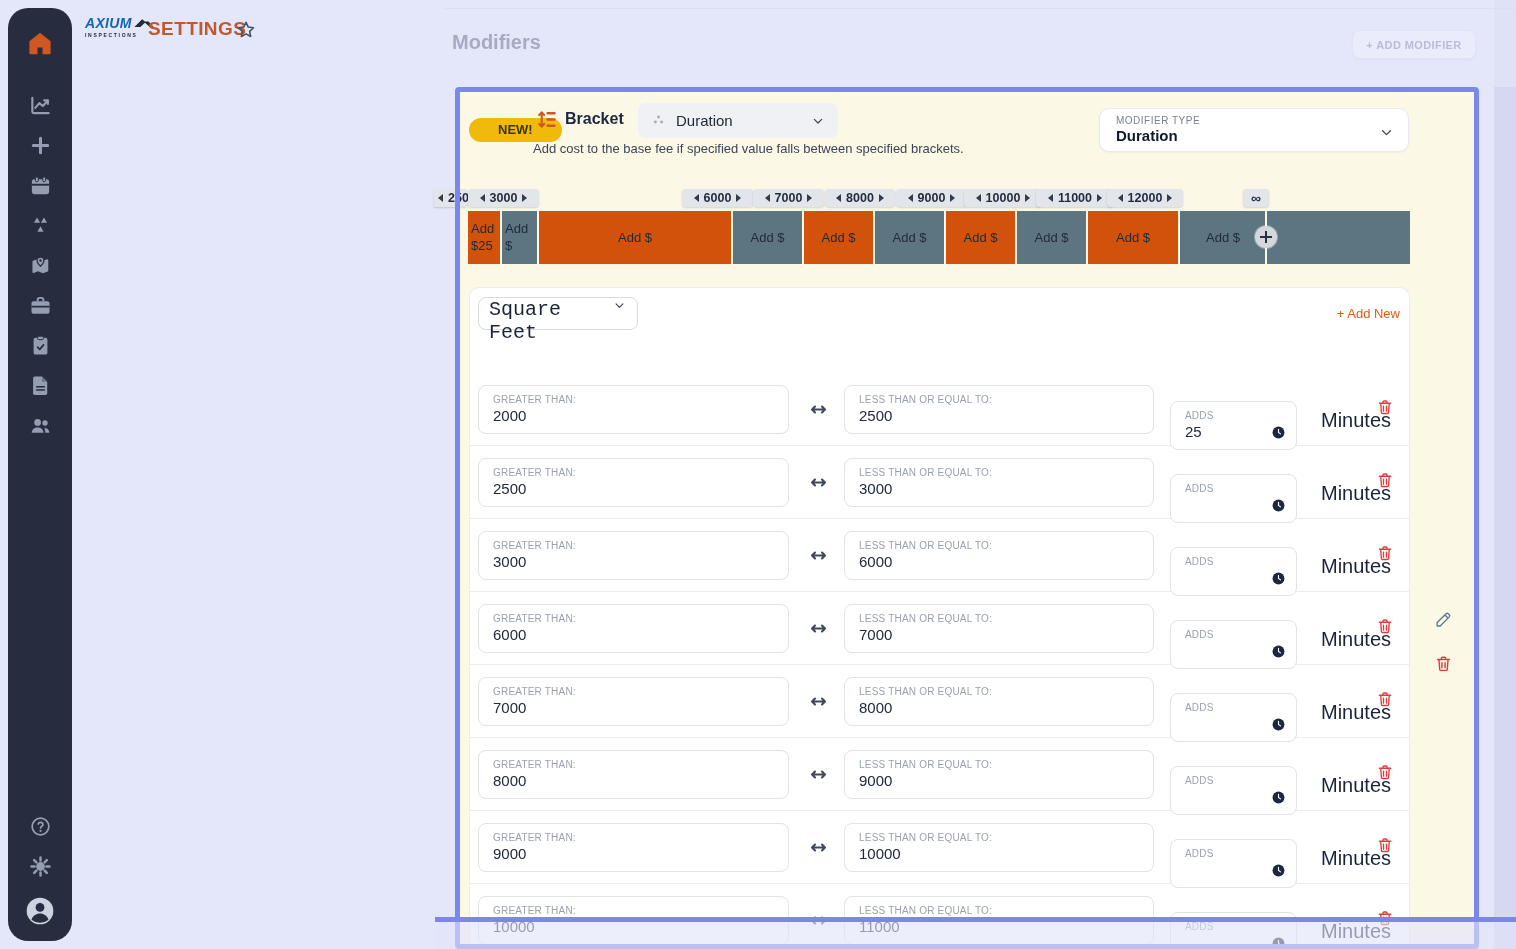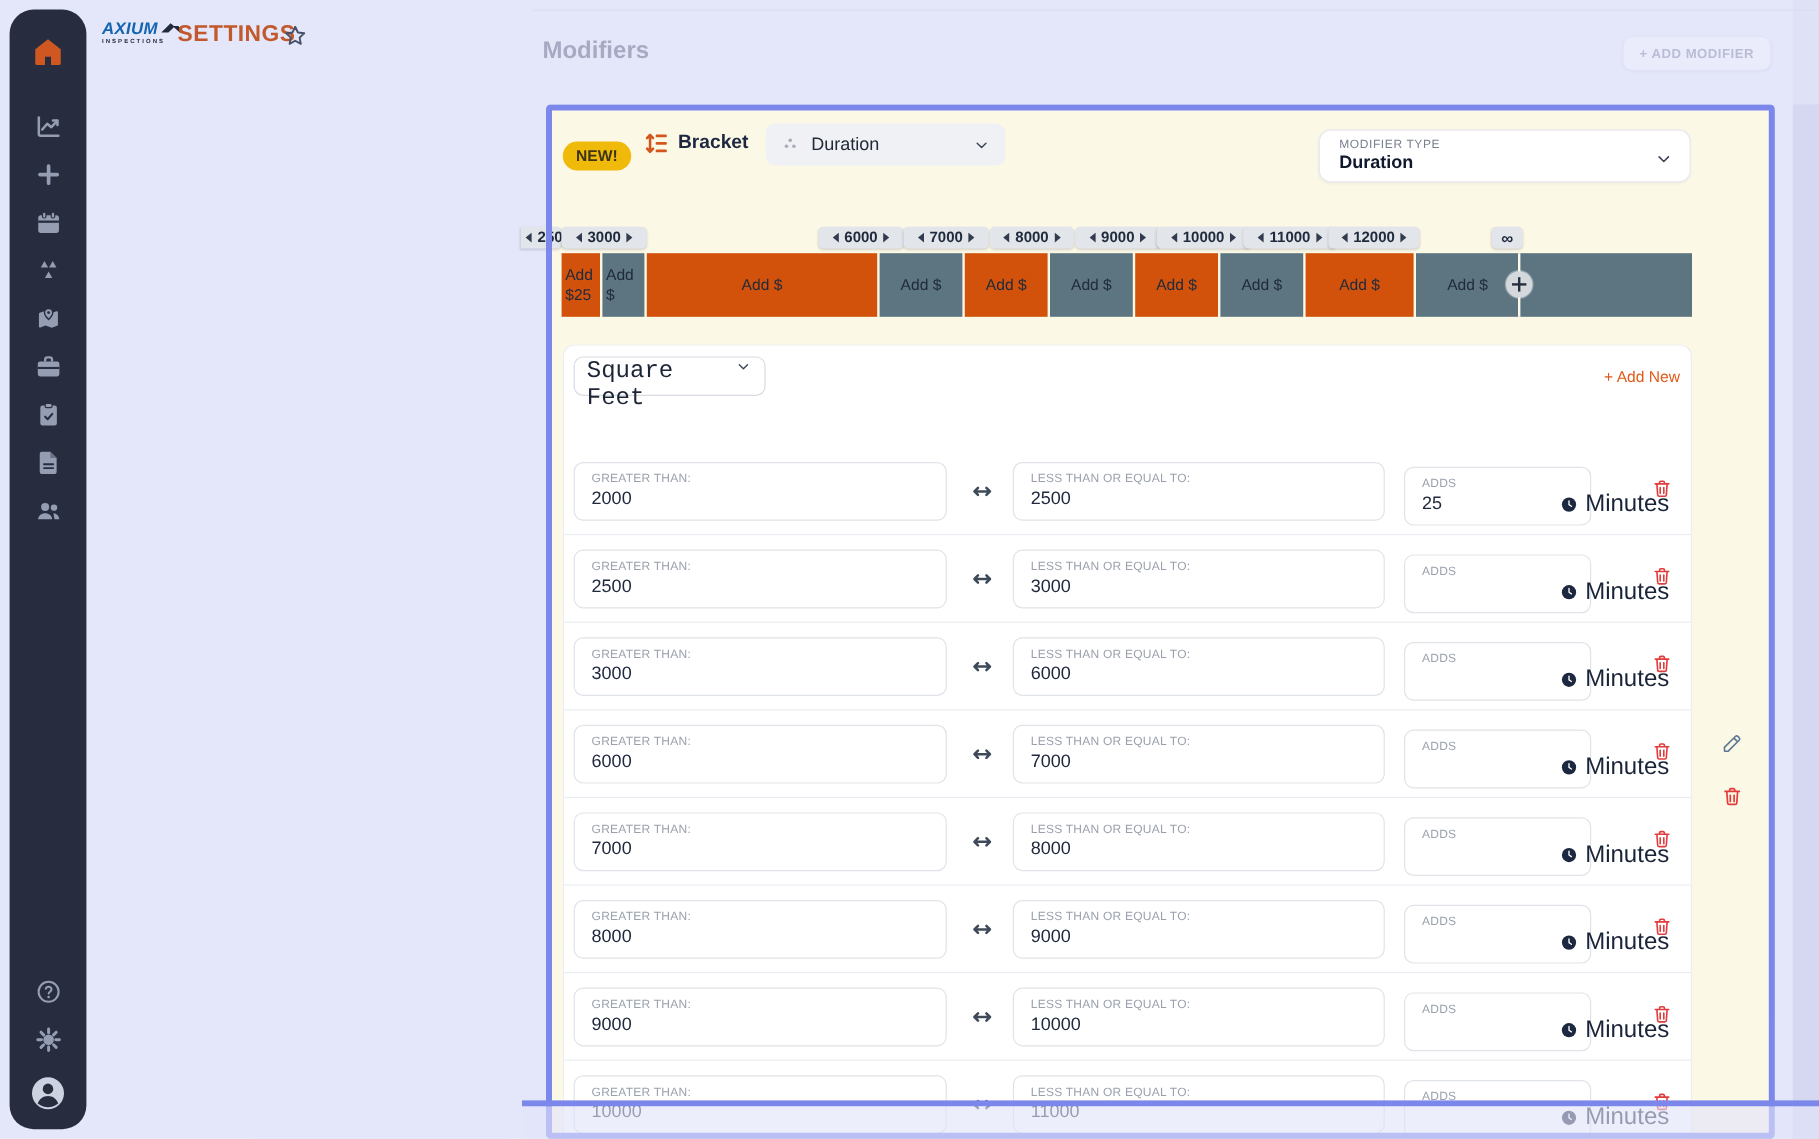--- a/index.html
+++ b/index.html
@@ -35,21 +35,21 @@
   .add-modifier-btn { position:absolute; left:1352px; top:30px; width:124px; height:29px; background:#f7f7fc;
       border:1px solid #dcdeee; border-radius:8px; font-size:11px; font-weight:700; letter-spacing:.4px;
       color:#6a7292; display:flex; align-items:center; justify-content:center; box-shadow:0 1px 2px rgba(60,65,120,.12); }
 
   
   .modal { position:absolute; left:455px; top:87px; width:1024px; height:862px; background:#fcf8e6;
            border:5px solid transparent; border-radius:4px; }
   .modal-border { position:absolute; left:455px; top:87px; width:1024px; height:862px;
            border:5px solid #7b87ea; border-radius:4px; pointer-events:none; z-index:30; }
 
-  .new-badge { position:absolute; left:9px; top:26px; padding:4px 11px 5px; border-radius:13px; background:#efba0a;
+  .new-badge { position:absolute; left:9px; top:26px; padding:4px 29px 5px; border-radius:13px; background:#efba0a;
            font-size:13px; font-weight:700; color:#3c3514; }
   .sort-icon { position:absolute; left:75px; top:16px; }
   .modifier-name { position:absolute; left:105px; top:18px; font-size:16px; font-weight:700; color:#1d2840; }
   .applies-select { position:absolute; left:178px; top:11px; width:200px; height:35px; background:#f0f1f4; border-radius:8px;
            display:flex; align-items:center; padding:0 12px; }
   .applies-select .sel-text { font-size:15px; color:#212a38; margin-left:9px; flex:1; }
   .modifier-desc { position:absolute; left:73px; top:49px; font-size:13px; color:#3c4454; }
 
   .type-box { position:absolute; left:639px; top:16px; width:310px; height:44px; background:#fff; border:1px solid #e8e8ee;
            border-radius:10px; padding:6px 16px; box-shadow:0 1px 2px rgba(80,80,120,.06); }
@@ -89,21 +89,21 @@
   .unit-select .sel-text { flex:1; }
   .add-new { position:absolute; right:9px; top:18px; font-size:13px; color:#e25a18; font-weight:500; }
   .brackets-bar { position:absolute; left:0; top:54px; width:100%; height:31px; background:#edf1f7;
           font-size:12px; font-weight:500; color:#2a3550; line-height:31px; padding-left:9px; }
   .rows { position:absolute; left:0; top:85px; width:100%; }
 
   .brow { position:relative; height:73px; border-bottom:1px solid #ecedf2; }
   .finput { position:absolute; height:49px; border:1px solid #e0e3e8; border-radius:8px; background:#fff; padding:8px 0 0 14px; }
   .finput.gt  { left:8px;   top:12px; width:311px; }
   .finput.lte { left:374px; top:12px; width:310px; }
-  .finput.adds{ left:700px; top:16px; width:156px; }
+  .finput.adds{ left:700px; top:28px; width:127px; }
   .flabel { font-size:10px; letter-spacing:.2px; color:#9aa1ad; }
   .fvalue { font-size:15px; font-weight:500; color:#20293d; margin-top:2px; }
   .swap { position:absolute; left:338px; top:26px; }
   .clock { position:absolute; right:10px; bottom:9px; }
   .unit-label { position:absolute; left:851px; top:36px; font-size:20px; color:#1a2438; }
   .row-trash { position:absolute; left:906px; top:25px; }
 
   
   .edit-modifier { position:absolute; left:974px; top:518px; }
   .delete-modifier { position:absolute; left:974px; top:562px; }
@@ -321,20 +321,21 @@
   <div class="applies-select">
     <svg width="17" height="17" viewBox="0 0 24 24">
         <use href="#i-tridot"></use>
       </svg>
     <span class="sel-text">Duration</span>
     <svg width="16" height="16" viewBox="0 0 24 24">
         <use href="#i-chev"></use>
       </svg>
   </div>
 
+  <p class="modifier-desc">Add cost to the base fee if specified value falls between specified brackets.</p>
 
   <div class="type-box">
     <div class="type-label">MODIFIER TYPE</div>
     <div class="type-value">Duration</div>
     <svg class="type-chevron" width="17" height="17" viewBox="0 0 24 24">
         <use href="#i-chev"></use>
       </svg>
   </div>
 
   <div class="pill pill-clip" style="left:-26px;width:34px">

